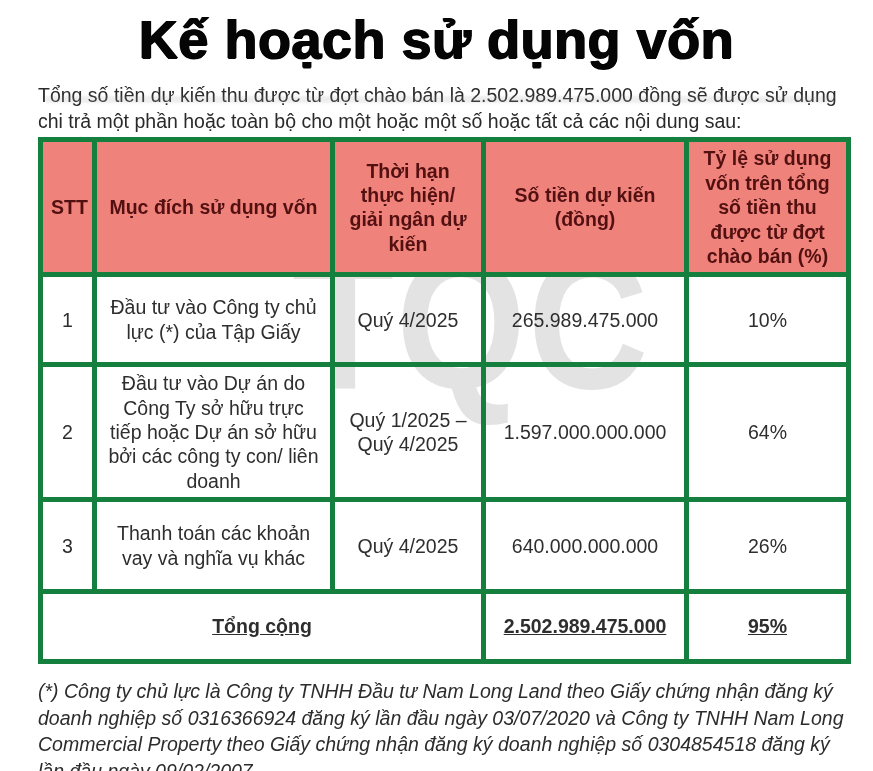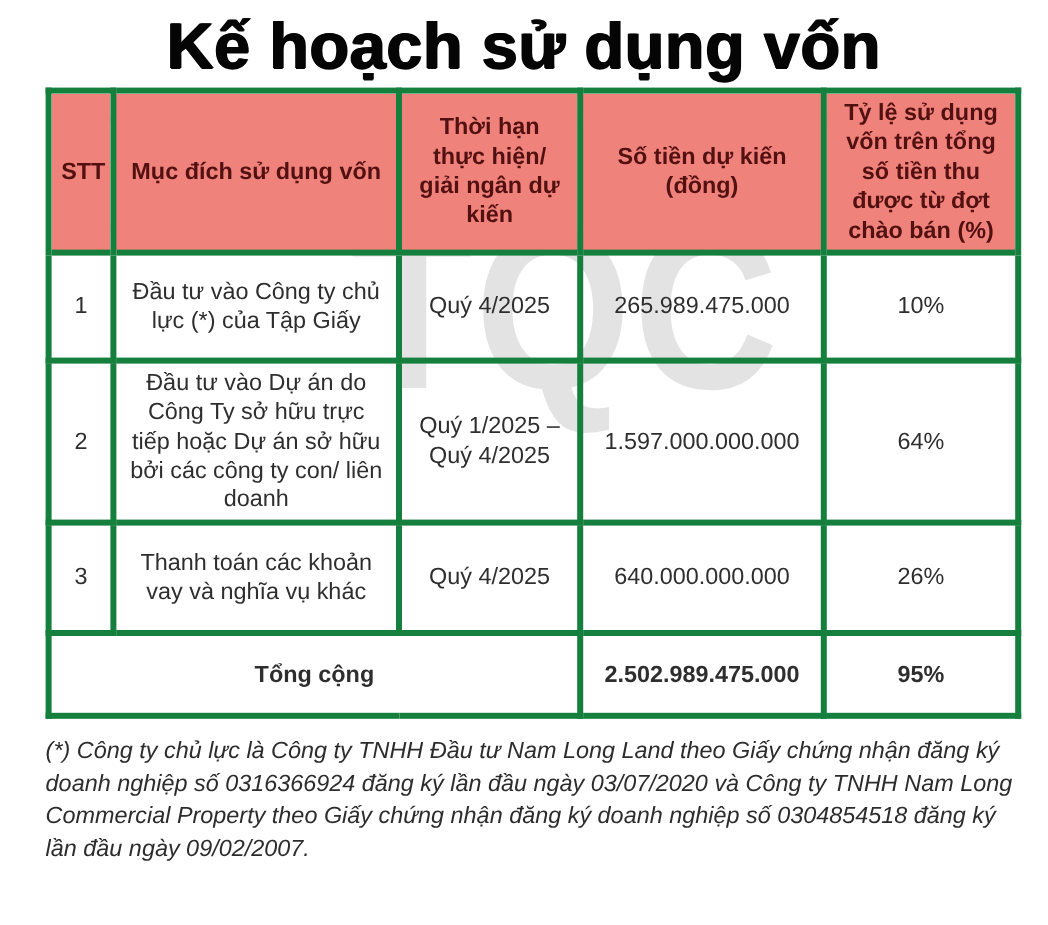--- a/index.html
+++ b/index.html
@@ -74,21 +74,21 @@
     color: #521010;
     font-weight: 700;
     height: 112px;
     border-bottom-width: 3px;
     line-height: 1.25;
   }
   .row-1 td { height: 90px; }
   .row-2 td { height: 116px; margin-top: 28px; }
   .row-3 td { height: 92px; }
   .fund-table td { line-height: 1.25; }
-  .total-row td { font-weight: 700; height: 30px; padding: 20px 8px; }
+  .total-row td { font-weight: 700; height: 30px; padding: 20px 8px; text-decoration: underline; }
 
   .footnote {
     margin: 14px 14px 0 38px;
     font-size: 19.5px;
     font-style: italic;
     line-height: 1.38;
     color: #2c2c2c;
   }
 
   .scan-artifact {
@@ -105,20 +105,21 @@
 <body>
 
 <div class="page">
 
   <div class="scan-artifact artifact-a"></div>
   <div class="scan-artifact artifact-b"></div>
 
   <h1 class="doc-title">Kế hoạch sử dụng vốn</h1>
 
 
+  <p class="intro">Tổng số tiền dự kiến thu được từ đợt chào bán là 2.502.989.475.000 đồng sẽ được sử dụng chi trả một phần hoặc toàn bộ cho một hoặc một số hoặc tất cả các nội dung sau:</p>
 
   <div class="table-wrap">
     <div class="watermark">TQC</div>
 
     <table class="fund-table">
       <colgroup>
         <col style="width:54px">
         <col style="width:238px">
         <col style="width:151px">
         <col style="width:203px">

